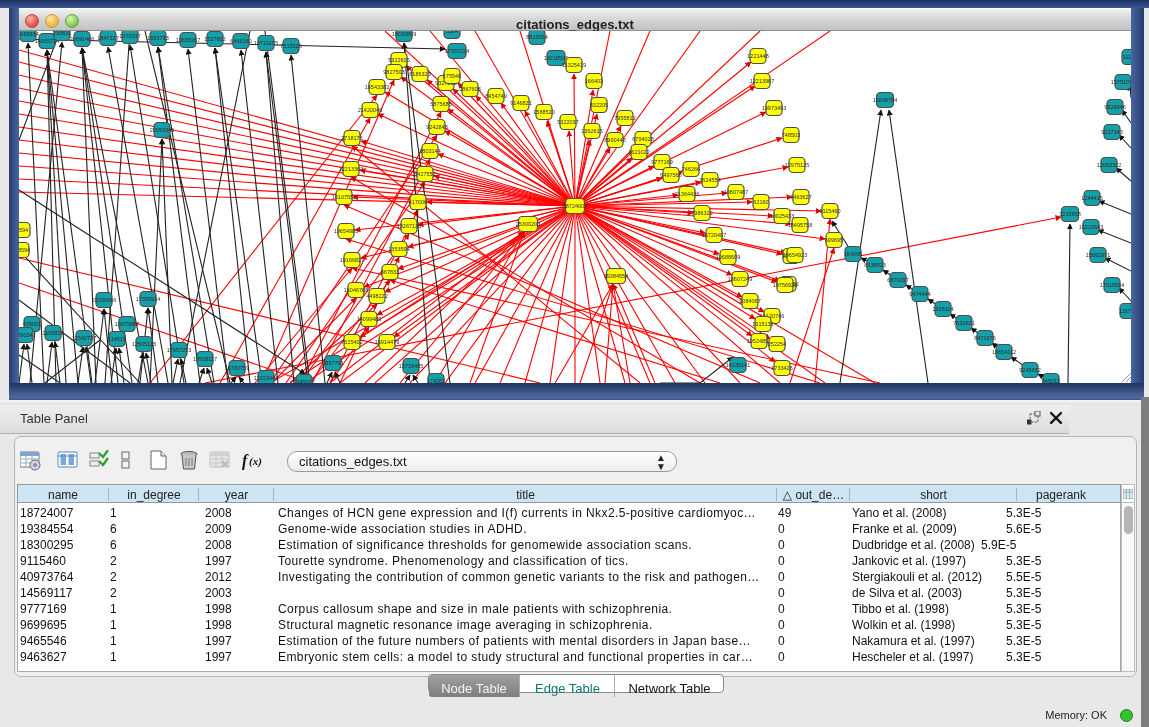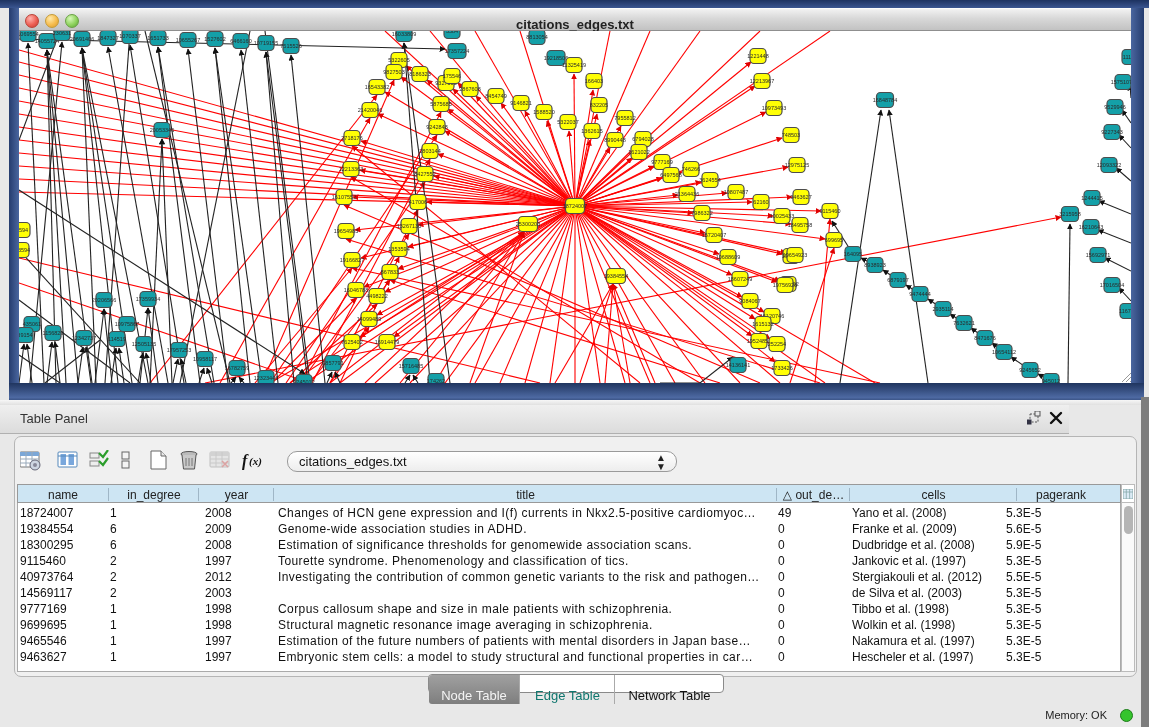--- a/index.html
+++ b/index.html
@@ -20,21 +20,21 @@
 #combo{left:287px;top:451px;width:390px;height:21px;background:linear-gradient(180deg,#fff,#ededed);border:1px solid #9a9a9a;border-radius:10px;box-sizing:border-box;font-size:13px;color:#111;padding:2px 0 0 11px;}
 #combo .ud{position:absolute;right:10px;top:1px;font-size:10px;color:#222;letter-spacing:0;line-height:9px;}
 #thead{left:17px;top:484px;width:1104px;height:19px;background:#cde5f3;border:1px solid #999;box-sizing:border-box;}
 #thead span{position:absolute;top:3px;font-size:12px;color:#222;text-align:center;border-left:1px solid #9fb6c6;height:13px;padding-top:0px}
 #tbody{left:17px;top:503px;width:1104px;height:169px;background:#fff;border:1px solid #aaa;border-top:none;box-sizing:border-box;}
 .row{position:absolute;left:17px;width:1104px;height:16px;font-size:12px;color:#111;}
 .row span{position:absolute;top:1px;white-space:nowrap;}
 #vsb{left:1121px;top:484px;width:14px;height:188px;background:#fafafa;border:1px solid #bbb;box-sizing:border-box;}
 #vsb .th{position:absolute;left:2px;top:21px;width:9px;height:28px;background:#b5b5b5;border-radius:5px;}
 #tabs{left:428px;top:674px;width:296px;height:19px;border:1px solid #8a8a8a;border-radius:4px;background:#fff;box-sizing:border-box;font-size:13px;}
-#tabs div{position:absolute;top:0;height:17px;padding-top:12px;text-align:center;line-height:17px;}
+#tabs div{position:absolute;top:0;height:17px;padding-top:5px;text-align:center;line-height:17px;}
 #seg1{left:0;width:90px;background:linear-gradient(180deg,#a0a0a0,#7e7e7e);color:#f4f4f4;border-radius:3px 0 0 3px;}
 #seg2{left:90px;width:95px;color:#0f766e;border-left:1px solid #aaa;}
 #seg3{left:185px;width:109px;color:#111;border-left:1px solid #aaa;}
 #mem{right:42px;top:709px;font-size:11px;color:#222;}
 #dot{left:1120px;top:709px;width:11px;height:11px;border-radius:50%;background:#35c42d;border:1.5px solid #1d7c1a;}
 </style></head>
 <body>
 <div class="abs" id="topstrip"></div>
 <div class="abs" id="lborder"></div>
 <div class="abs" id="rborder"></div>
@@ -610,21 +610,21 @@
   <text x="222" y="16" font-family="Liberation Serif,serif" font-style="italic" font-weight="bold" font-size="16" fill="#111">f</text>
     <text x="229" y="15" font-family="Liberation Serif,serif" font-style="italic" font-weight="bold" font-size="11" fill="#111">(x)</text>
 </svg>
 <div class="abs" id="combo">citations_edges.txt<span class="ud">▲<br>▼</span></div>
 <div class="abs" id="thead">
  <span style="left:0;width:90px;border-left:none">name</span>
  <span style="left:90px;width:90px">in_degree</span>
  <span style="left:180px;width:75px">year</span>
  <span style="left:255px;width:503px">title</span>
  <span style="left:758px;width:73px">△ out_de…</span>
- <span style="left:831px;width:167px">cells</span>
+ <span style="left:831px;width:167px">short</span>
  <span style="left:998px;width:88px">pagerank</span>
 </div>
 <div class="abs" id="tbody"></div>
 <div class="row" style="top:505px">
 <span style="left:3px">18724007</span>
     <span style="left:93px">1</span>
     <span style="left:188px">2008</span>
 <span style="left:261px;letter-spacing:0.42px">Changes of HCN gene expression and I(f) currents in Nkx2.5‑positive cardiomyoc…</span>
     <span style="left:761px">49</span>
 <span style="left:835px">Yano et al. (2008)</span>
@@ -639,21 +639,21 @@
 <span style="left:835px">Franke et al. (2009)</span>
     <span style="left:989px">5.6E‑5</span>
   </div>
 <div class="row" style="top:537px">
 <span style="left:3px">18300295</span>
     <span style="left:93px">6</span>
     <span style="left:188px">2008</span>
 <span style="left:261px;letter-spacing:0.42px">Estimation of significance thresholds for genomewide association scans.</span>
     <span style="left:761px">0</span>
 <span style="left:835px">Dudbridge et al. (2008)</span>
-    <span style="left:989px">5.9E‑5</span>
+    <span style="left:964px">5.9E‑5</span>
   </div>
 <div class="row" style="top:553px">
 <span style="left:3px">9115460</span>
     <span style="left:93px">2</span>
     <span style="left:188px">1997</span>
 <span style="left:261px;letter-spacing:0.42px">Tourette syndrome. Phenomenology and classification of tics.</span>
     <span style="left:761px">0</span>
 <span style="left:835px">Jankovic et al. (1997)</span>
     <span style="left:989px">5.3E‑5</span>
   </div>

